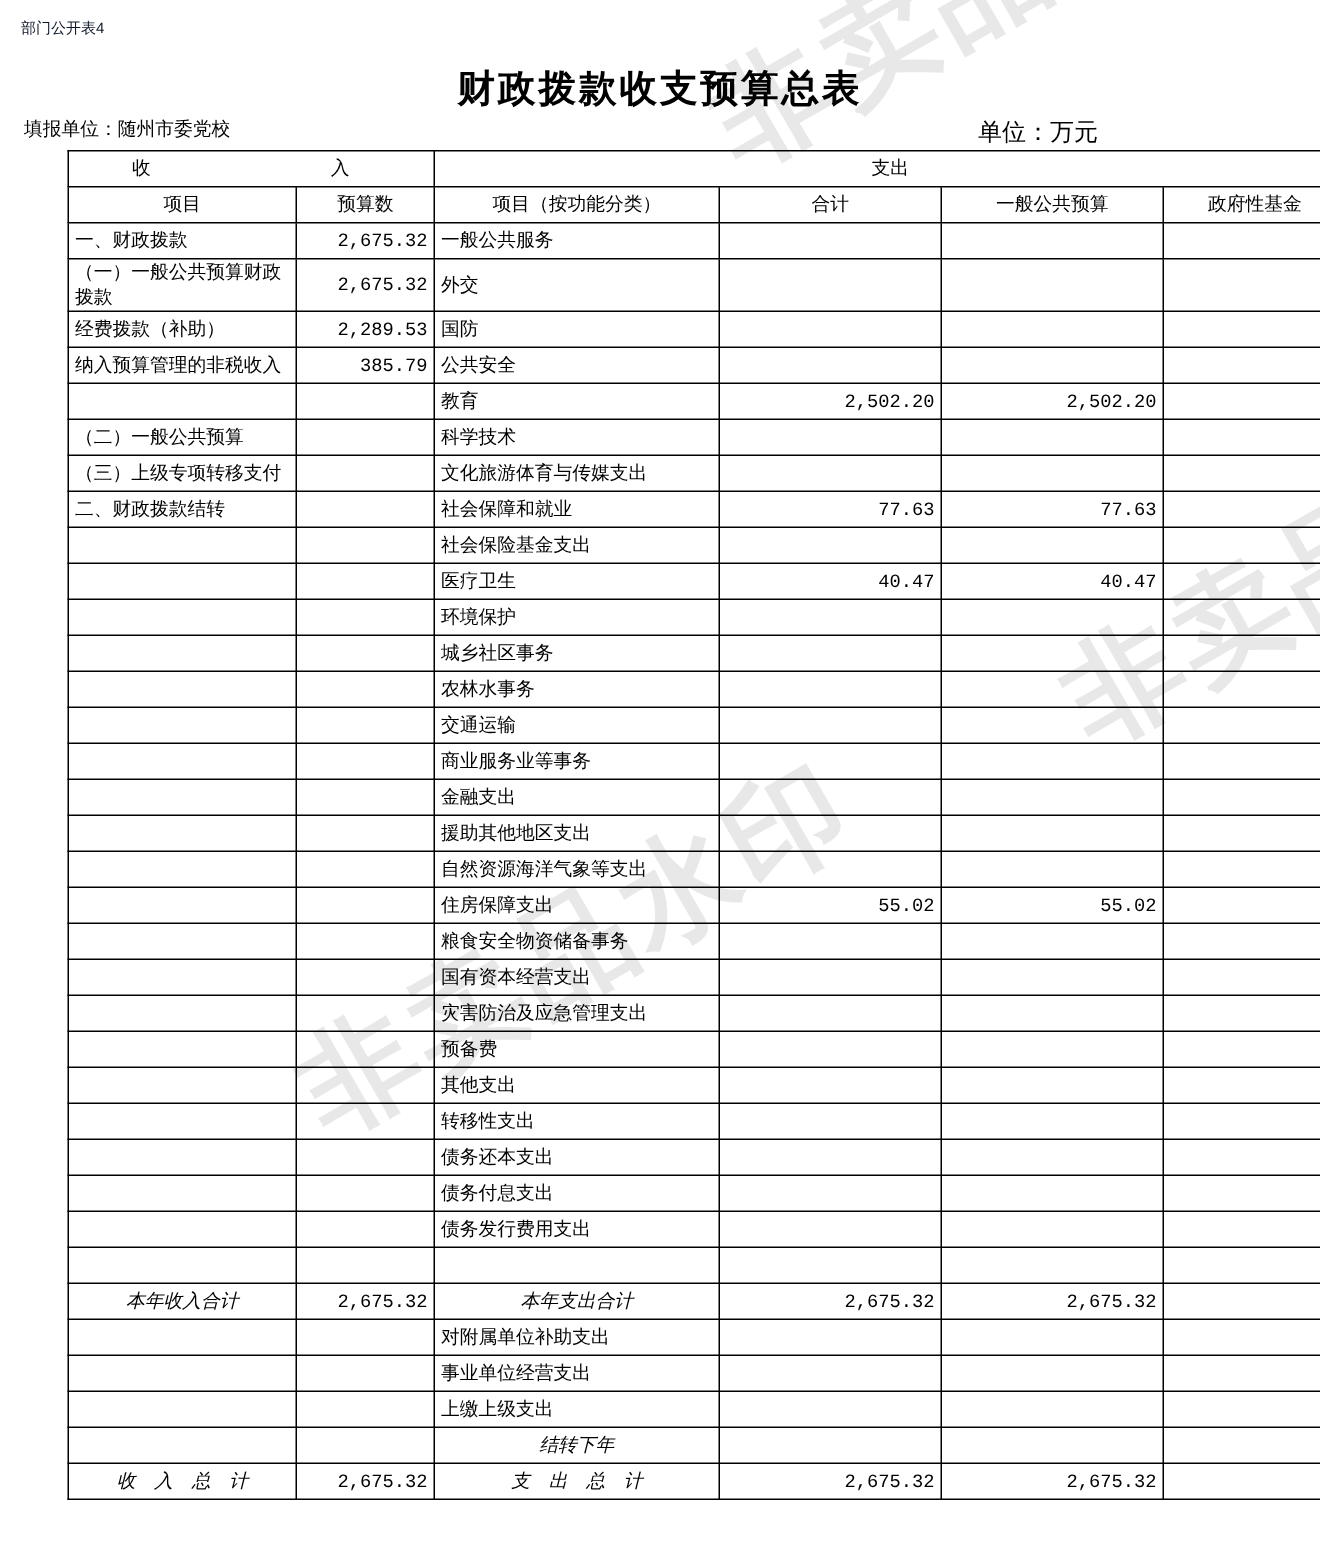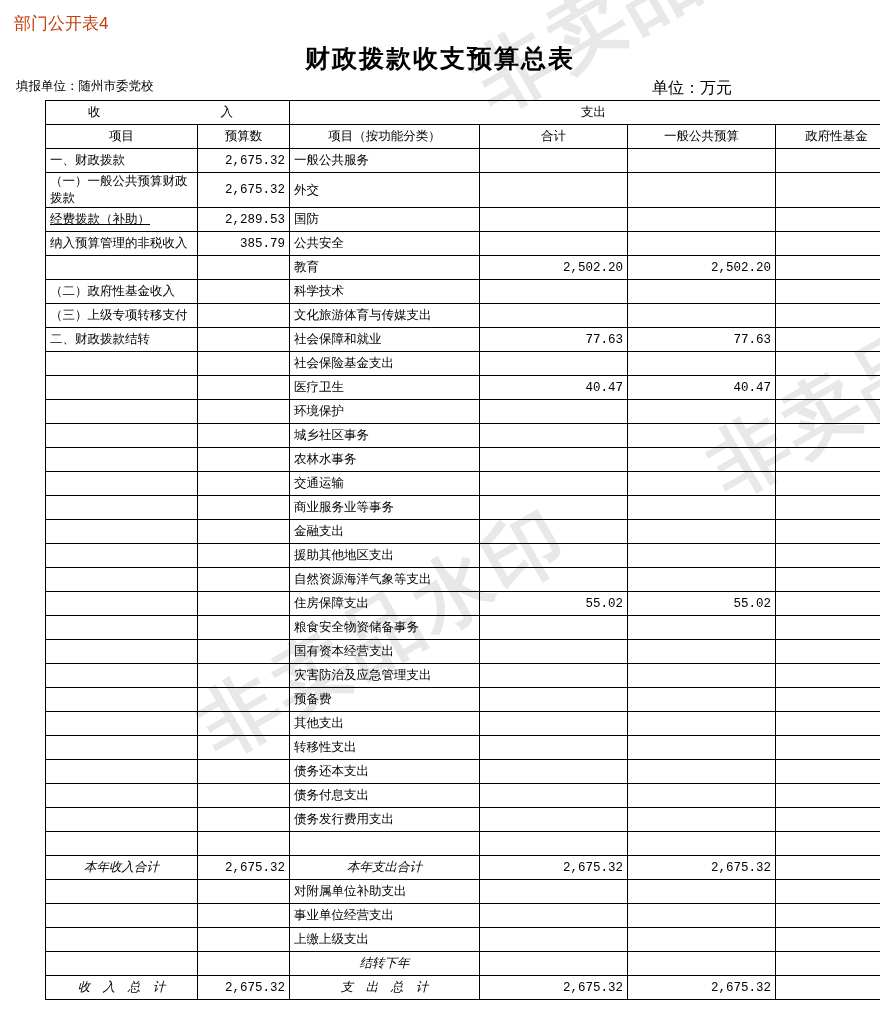--- a/index.html
+++ b/index.html
@@ -43,22 +43,22 @@
     transform-origin: left top;
   }
   .wm1 { left: 455px; top: 45px; font-size: 78px; letter-spacing: 4px; }
   .wm2 { left: 180px; top: 690px; font-size: 78px; letter-spacing: 4px; }
   .wm3 { left: 690px; top: 430px; font-size: 78px; letter-spacing: 4px; }
 
   .doc-tag {
     position: absolute;
     left: 14px;
     top: 12px;
-    font-size: 17px;
-    color: #c2410c;
+    font-size: 10px;
+    color: #0f172a;
     z-index: 10;
   }
   .title {
     position: absolute;
     left: 0;
     top: 42px;
     width: 880px;
     text-align: center;
     font-size: 25px;
     font-weight: bold;
@@ -123,21 +123,21 @@
   }
   .num {
     text-align: right;
     font-family: "Liberation Mono", monospace;
     font-size: 12.5px;
     padding-right: 6px;
   }
   .txt { text-align: left; }
   .ind0 { padding-left: 4px; }
   .ind1 { padding-left: 10px; }
-  .ind2 { padding-left: 22px; text-decoration: underline; }
+  .ind2 { padding-left: 22px; }
   .ctr { text-align: center; font-style: italic; }
   .bold { font-weight: bold; }
   .tall { height: 26px; }
 </style>
 </head>
 <body>
 
 <div class="page">
 
   <div class="doc-tag">部门公开表4</div>
@@ -206,21 +206,21 @@
         </tr>
         <tr>
           <td class="txt ind0"></td>
           <td class="num"></td>
           <td class="txt ind0">教育</td>
           <td class="num">2,502.20</td>
           <td class="num">2,502.20</td>
           <td class="num"></td>
         </tr>
         <tr>
-          <td class="txt ind1">（二）政府性基金收入</td>
+          <td class="txt ind1">（二）一般公共预算</td>
           <td class="num"></td>
           <td class="txt ind0">科学技术</td>
           <td class="num"></td>
           <td class="num"></td>
           <td class="num"></td>
         </tr>
         <tr>
           <td class="txt ind1">（三）上级专项转移支付</td>
           <td class="num"></td>
           <td class="txt ind0">文化旅游体育与传媒支出</td>

